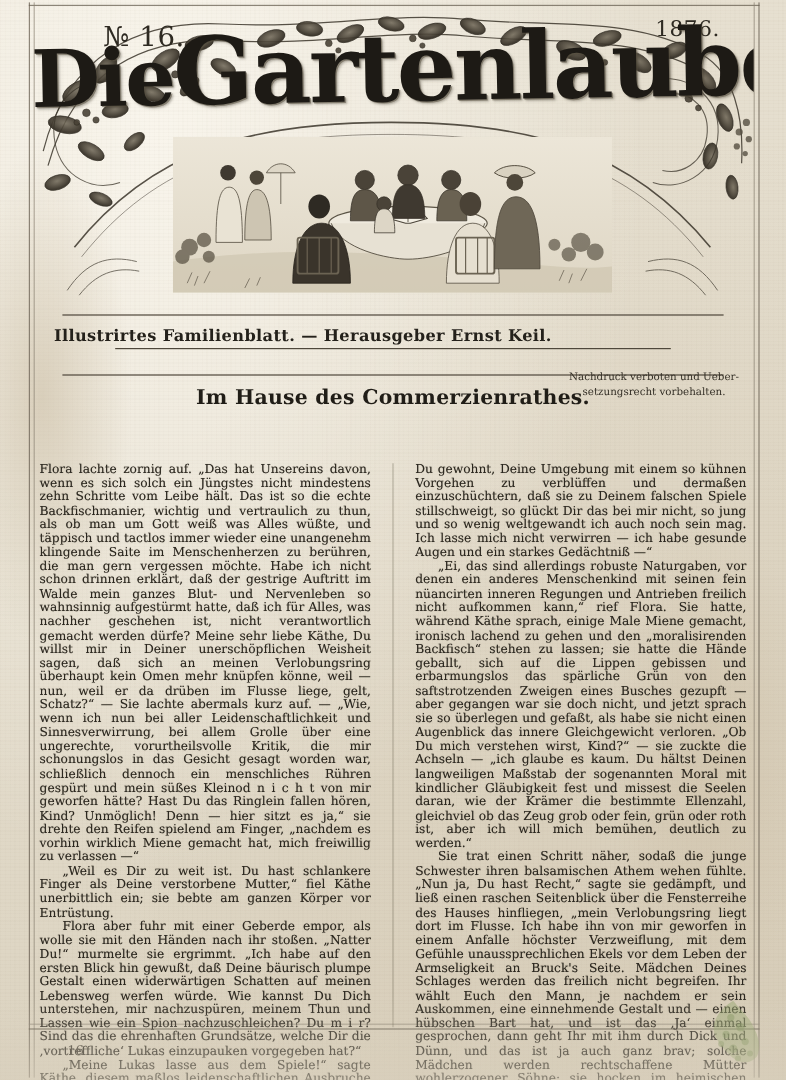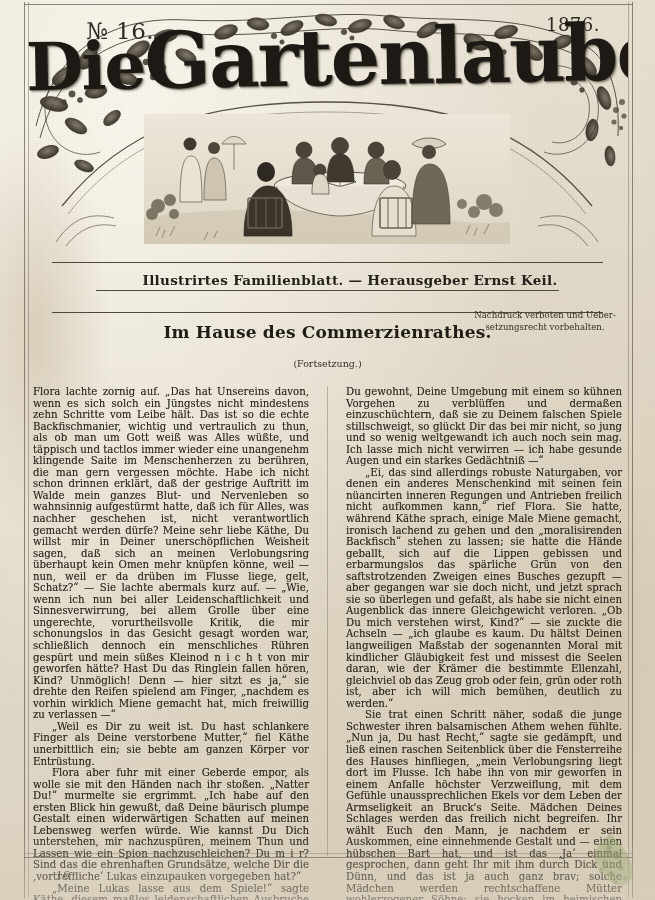--- a/index.html
+++ b/index.html
@@ -47,21 +47,21 @@
     font-family:"DejaVu Serif",serif;font-weight:bold;font-size:78px;
     color:#1d1a15;letter-spacing:-2px;
     text-shadow:1px 1px 0 rgba(90,82,66,.55), 2px 2px 2px rgba(60,54,42,.35);
     transform:rotate(-1deg);}
   .mast-title .dieword{font-size:66px;}
   .foliage{position:absolute;inset:0;pointer-events:none;}
   .vignette-frame{position:absolute;left:118px;top:108px;width:366px;height:130px;overflow:hidden;}
 
   
   .sub-rule{position:absolute;left:52px;right:52px;height:0;border-top:1.4px solid #4e473b;}
-  .subtitle{position:absolute;left:0;right:0;text-align:center;
+  .subtitle{position:absolute;left:0;right:0;text-align:left;
     font-family:"DejaVu Serif",serif;font-weight:bold;font-size:13.5px;color:#24211b;letter-spacing:.3px;margin-left:45px;}
   .price{position:absolute;left:0;right:0;text-align:center;
     font-family:"DejaVu Serif",serif;font-size:10.5px;color:#2a271f;letter-spacing:.2px;}
 
   
   .art-title{position:absolute;left:0;right:0;top:322px;text-align:center;
     font-family:"DejaVu Serif",serif;font-weight:bold;font-size:17px;color:#201d17;letter-spacing:.2px;}
   .art-author{position:absolute;left:0;right:0;top:344px;text-align:center;
     font-family:"DejaVu Serif",serif;font-weight:bold;font-size:10px;color:#2a261f;}
   .art-cont{position:absolute;left:0;right:0;top:358px;text-align:center;
@@ -299,21 +299,20 @@
       <span class="dieword">Die</span><span>Gartenlaube</span>
     </div>
   </div>
 
   <div class="sub-rule" style="top:262px"></div>
   <div class="subtitle" style="top:272px">Illustrirtes Familienblatt. — Herausgeber Ernst Keil.</div>
   <div class="sub-rule" style="top:290px;left:96px;right:96px;border-top-width:.8px"></div>
   <div class="sub-rule" style="top:312px;border-top-width:1px"></div>
 
   <div class="art-title">Im Hause des Commerzienrathes.</div>
-  <div class="art-cont">(Fortsetzung.)</div>
   <div class="copyright">Nachdruck verboten und Ueber-setzungsrecht vorbehalten.</div>
 
   <div class="cols">
     <div class="col">
       <p>Flora lachte zornig auf. „Das hat Unsereins davon, wenn es sich solch ein Jüngstes nicht mindestens zehn Schritte vom Leibe hält. Das ist so die echte Backfischmanier, wichtig und vertraulich zu thun, als ob man um Gott weiß was Alles wüßte, und täppisch und tactlos immer wieder eine unangenehm klingende Saite im Menschenherzen zu berühren, die man gern vergessen möchte. Habe ich nicht schon drinnen erklärt, daß der gestrige Auftritt im Walde mein ganzes Blut- und Nervenleben so wahnsinnig aufgestürmt hatte, daß ich für Alles, was nachher geschehen ist, nicht verantwortlich gemacht werden dürfe? Meine sehr liebe Käthe, Du willst mir in Deiner unerschöpflichen Weisheit sagen, daß sich an meinen Verlobungsring überhaupt kein Omen mehr knüpfen könne, weil — nun, weil er da drüben im Flusse liege, gelt, Schatz?“ — Sie lachte abermals kurz auf. — „Wie, wenn ich nun bei aller Leidenschaftlichkeit und Sinnesverwirrung, bei allem Grolle über eine ungerechte, vorurtheilsvolle Kritik, die mir schonungslos in das Gesicht gesagt worden war, schließlich dennoch ein menschliches Rühren gespürt und mein süßes Kleinod n i c h t von mir geworfen hätte? Hast Du das Ringlein fallen hören, Kind? Unmöglich! Denn — hier sitzt es ja,“ sie drehte den Reifen spielend am Finger, „nachdem es vorhin wirklich Miene gemacht hat, mich freiwillig zu verlassen —“</p>
       <p class="ind">„Weil es Dir zu weit ist. Du hast schlankere Finger als Deine verstorbene Mutter,“ fiel Käthe unerbittlich ein; sie bebte am ganzen Körper vor Entrüstung.</p>
       <p class="ind">Flora aber fuhr mit einer Geberde empor, als wolle sie mit den Händen nach ihr stoßen. „Natter Du!“ murmelte sie ergrimmt. „Ich habe auf den ersten Blick hin gewußt, daß Deine bäurisch plumpe Gestalt einen widerwärtigen Schatten auf meinen Lebensweg werfen würde. Wie kannst Du Dich unterstehen, mir nachzuspüren, meinem Thun und Lassen wie ein Spion nachzuschleichen? Du m i r? Sind das die ehrenhaften Grundsätze, welche Dir die ‚vortreffliche‘ Lukas einzupauken vorgegeben hat?“</p>
       <p class="ind">„Meine Lukas lasse aus dem Spiele!“ sagte Käthe, diesem maßlos leidenschaftlichen Ausbruche plötzlich eine kühle, imponirende Ruhe entgegensetzend. „Daß ich s o denke und handle, das hat die Erziehung nicht verschuldet; ich weiß, diese ‚ehrenhaften Grundsätze‘ stecken mir von meinem braven Vater her im Blute; ich verabscheue die Komödie im Menschenverkehre und will eher zeitlebens verstummen, als daß ich eine Lüge gut heiße. Bist</p>
     </div>
     <div class="colrule"></div>

